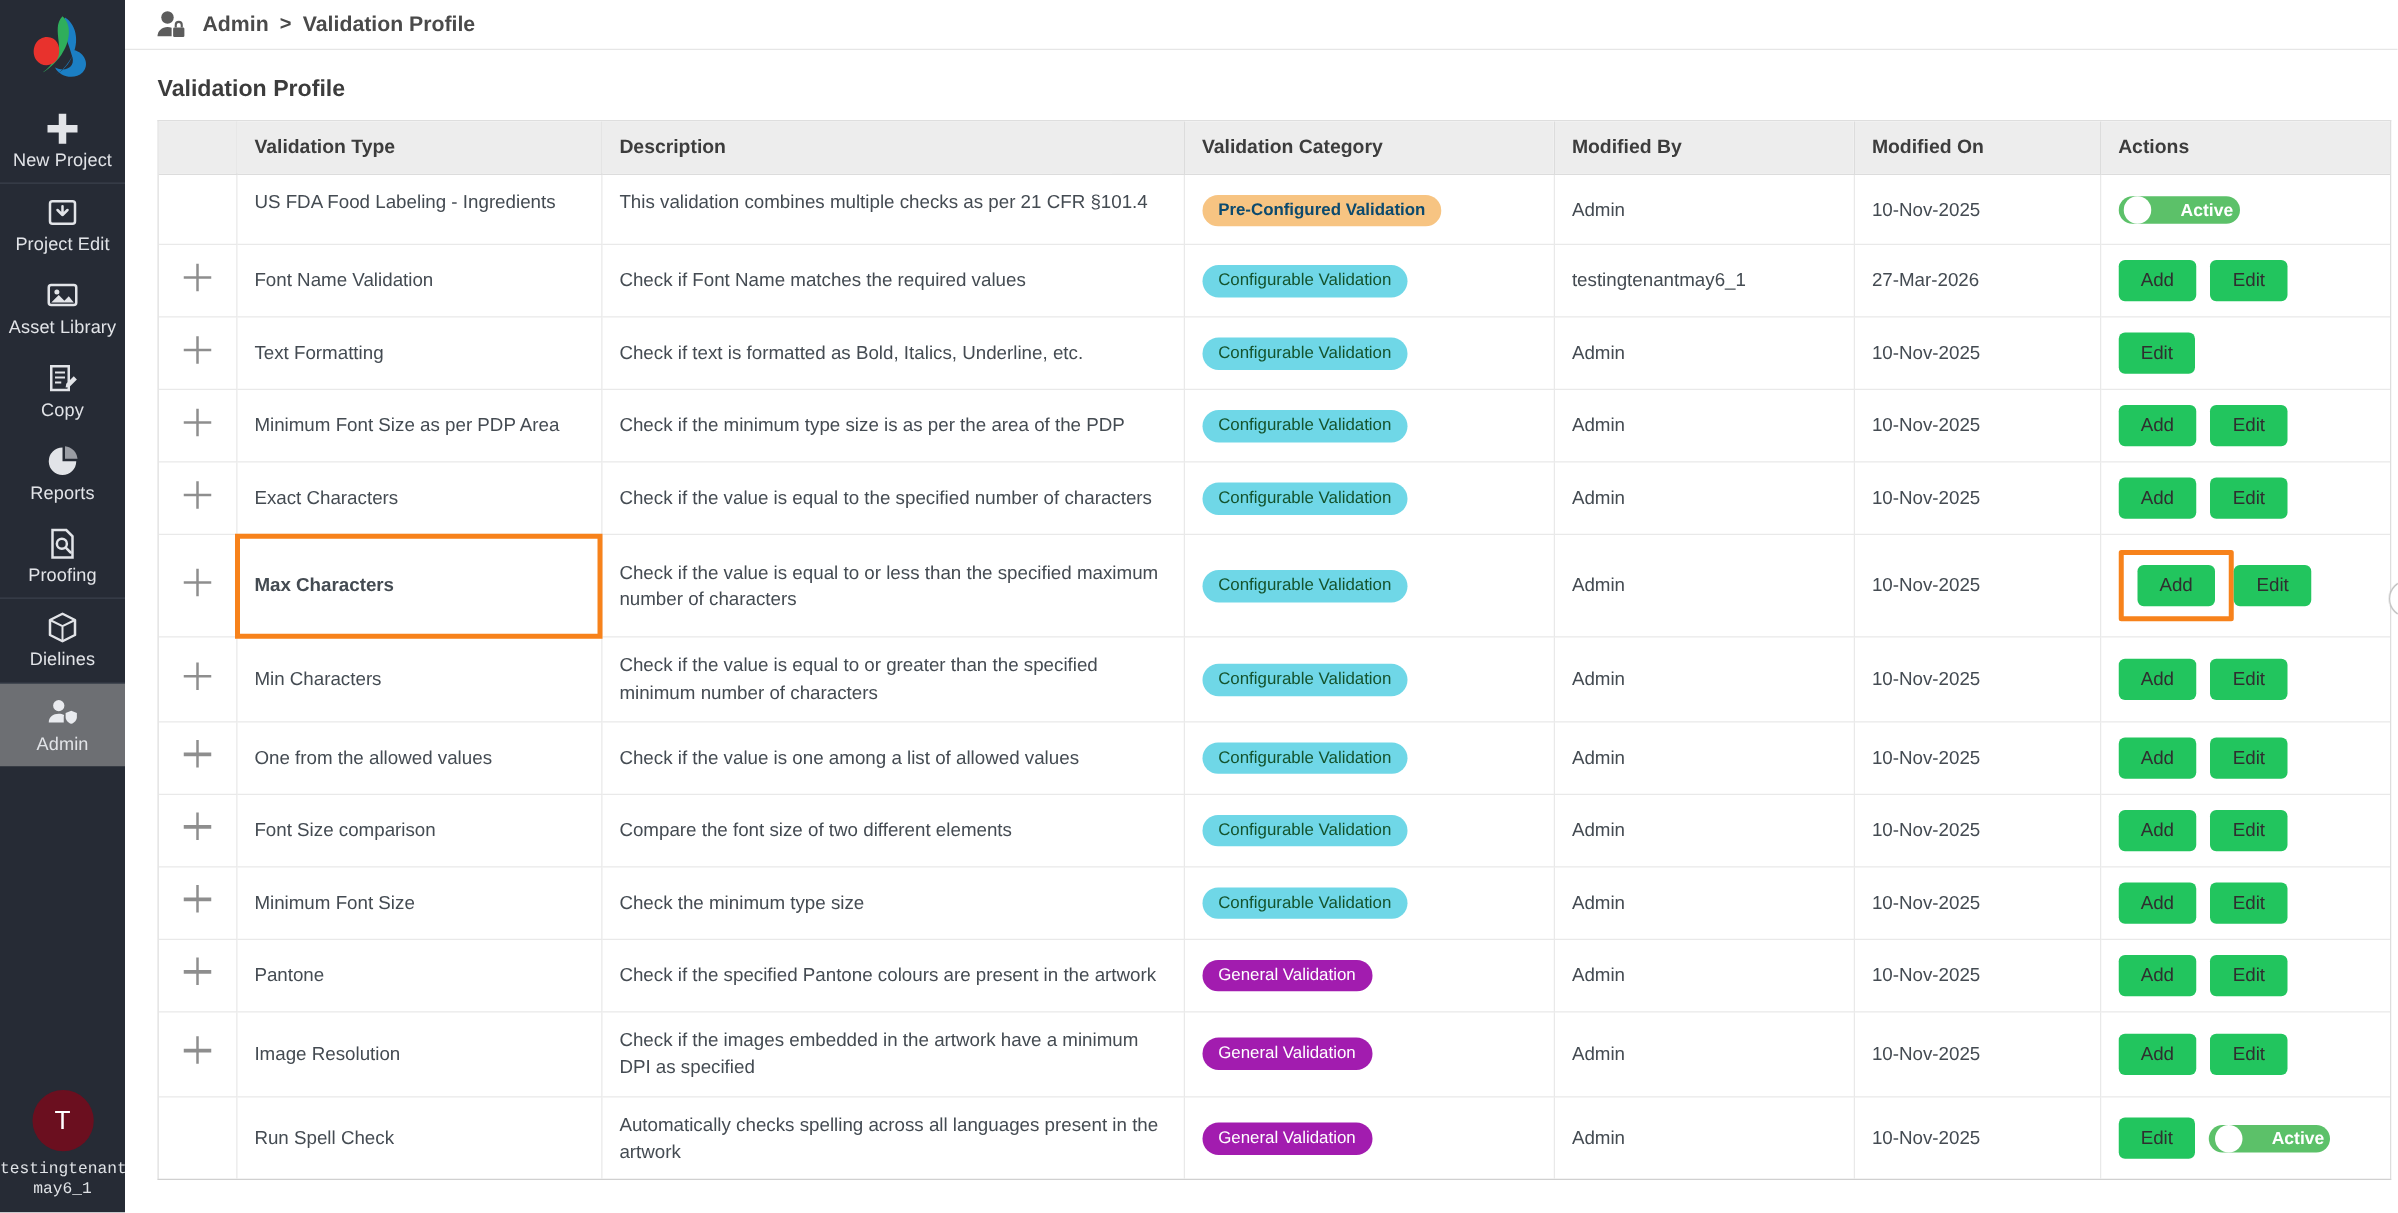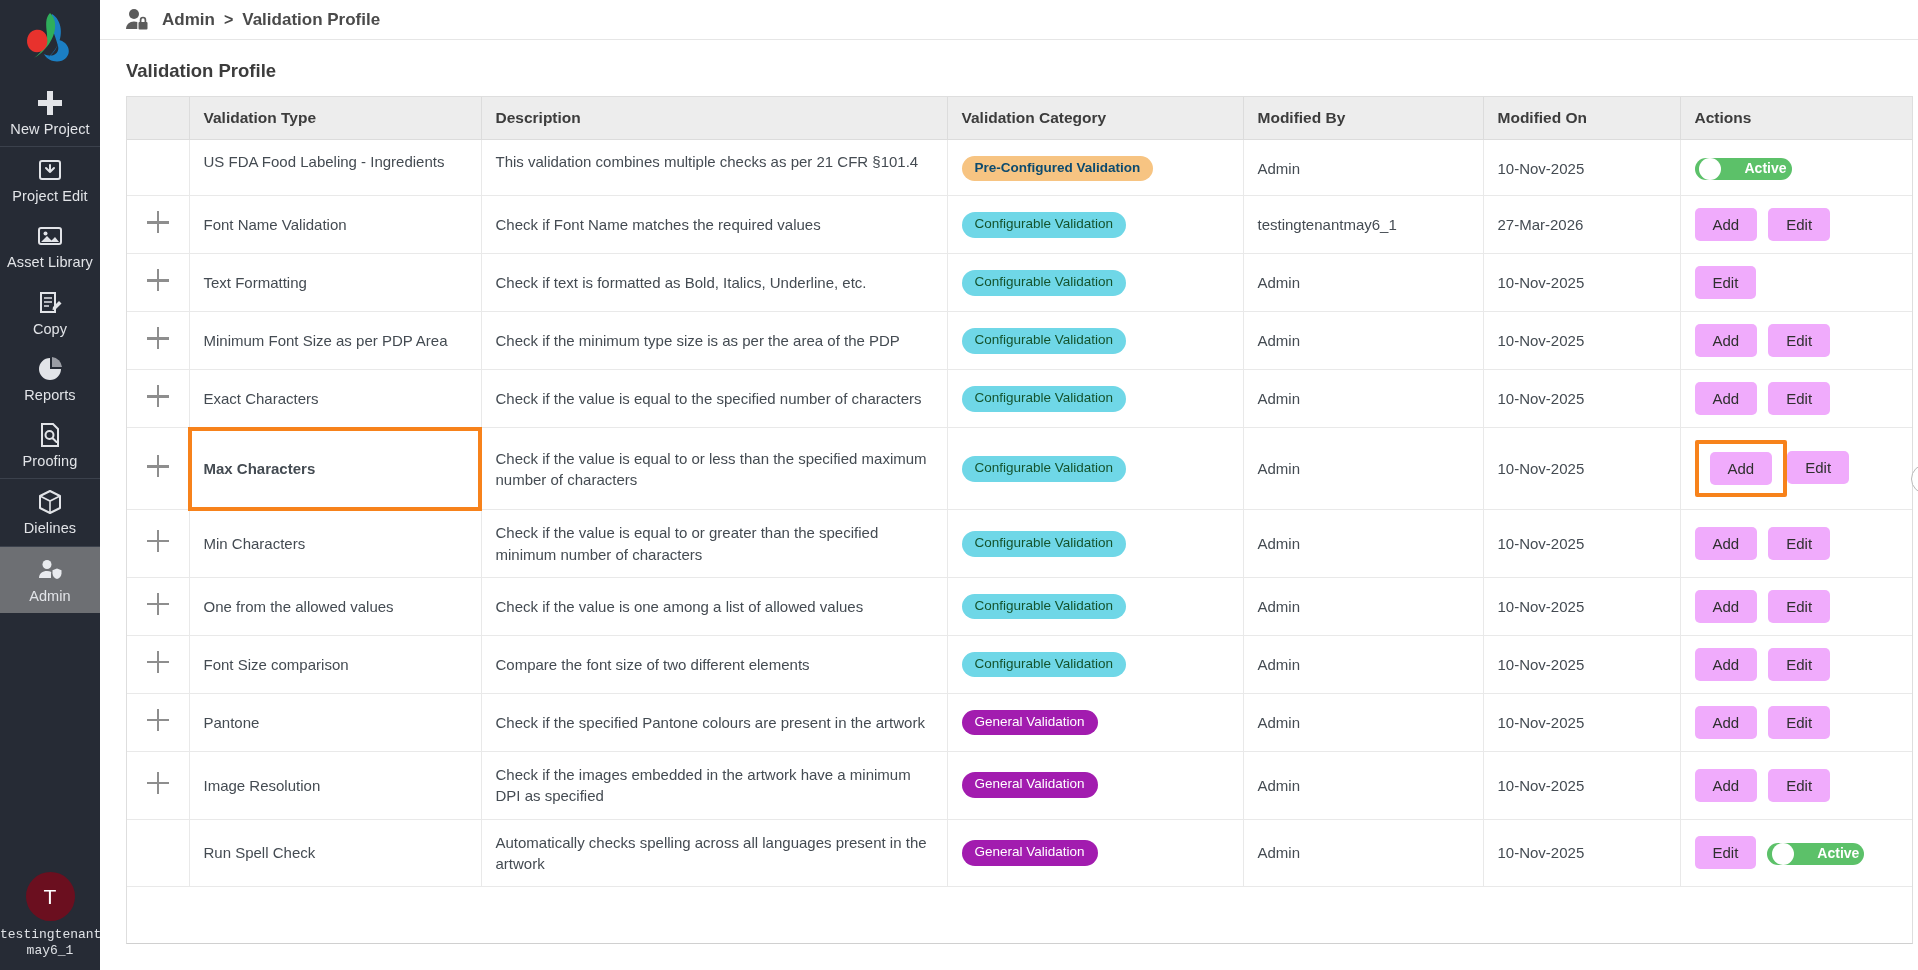--- a/index.html
+++ b/index.html
@@ -112,21 +112,21 @@
   .badge {
     display: inline-block; border-radius: 13px;
     padding: 4px 13px 5px; font-size: 13.5px; line-height: 1.25;
     white-space: nowrap;
   }
   .badge.pre { background: #f7c482; color: #0c4a6e; font-weight: bold; }
   .badge.cfg { background: #6fd7e7; color: #14532d; }
   .badge.gen { background: #a21caf; color: #ffffff; }
 
   .btn {
-    display: inline-block; background: #f0abfc; color: #2f2f2f;
+    display: inline-block; background: #22c55e; color: #2f2f2f;
     border: none; border-radius: 5px;
     font-size: 15px; font-family: inherit;
     padding: 8px 18px; cursor: pointer;
   }
   .actions-cell { white-space: nowrap; }
   .actions-cell .btn + .btn, .actions-cell .btn + .toggle { margin-left: 11px; }
 
   .toggle {
     display: inline-flex; align-items: center; justify-content: center;
     background: #5cc169; border-radius: 16px; height: 22px; width: 97px;
@@ -391,20 +391,29 @@
                 <td class="cell-expand"><span class="plus"></span></td>
                 <td><span>Font Size comparison</span></td>
                 <td><span>Compare the font size of two different elements</span></td>
                 <td><span class="badge cfg">Configurable Validation</span></td>
                 <td>Admin</td>
                 <td>10-Nov-2025</td>
                 <td class="actions-cell"><button class="btn">Add</button><button class="btn">Edit</button></td>
               </tr>
               <tr>
                 <td class="cell-expand"><span class="plus"></span></td>
+                <td><span>Minimum Font Size</span></td>
+                <td><span>Check the minimum type size</span></td>
+                <td><span class="badge cfg">Configurable Validation</span></td>
+                <td>Admin</td>
+                <td>10-Nov-2025</td>
+                <td class="actions-cell"><button class="btn">Add</button><button class="btn">Edit</button></td>
+              </tr>
+              <tr>
+                <td class="cell-expand"><span class="plus"></span></td>
                 <td><span>Pantone</span></td>
                 <td><span>Check if the specified Pantone colours are present in the artwork</span></td>
                 <td><span class="badge gen">General Validation</span></td>
                 <td>Admin</td>
                 <td>10-Nov-2025</td>
                 <td class="actions-cell"><button class="btn">Add</button><button class="btn">Edit</button></td>
               </tr>
               <tr>
                 <td class="cell-expand"><span class="plus"></span></td>
                 <td><span>Image Resolution</span></td>

